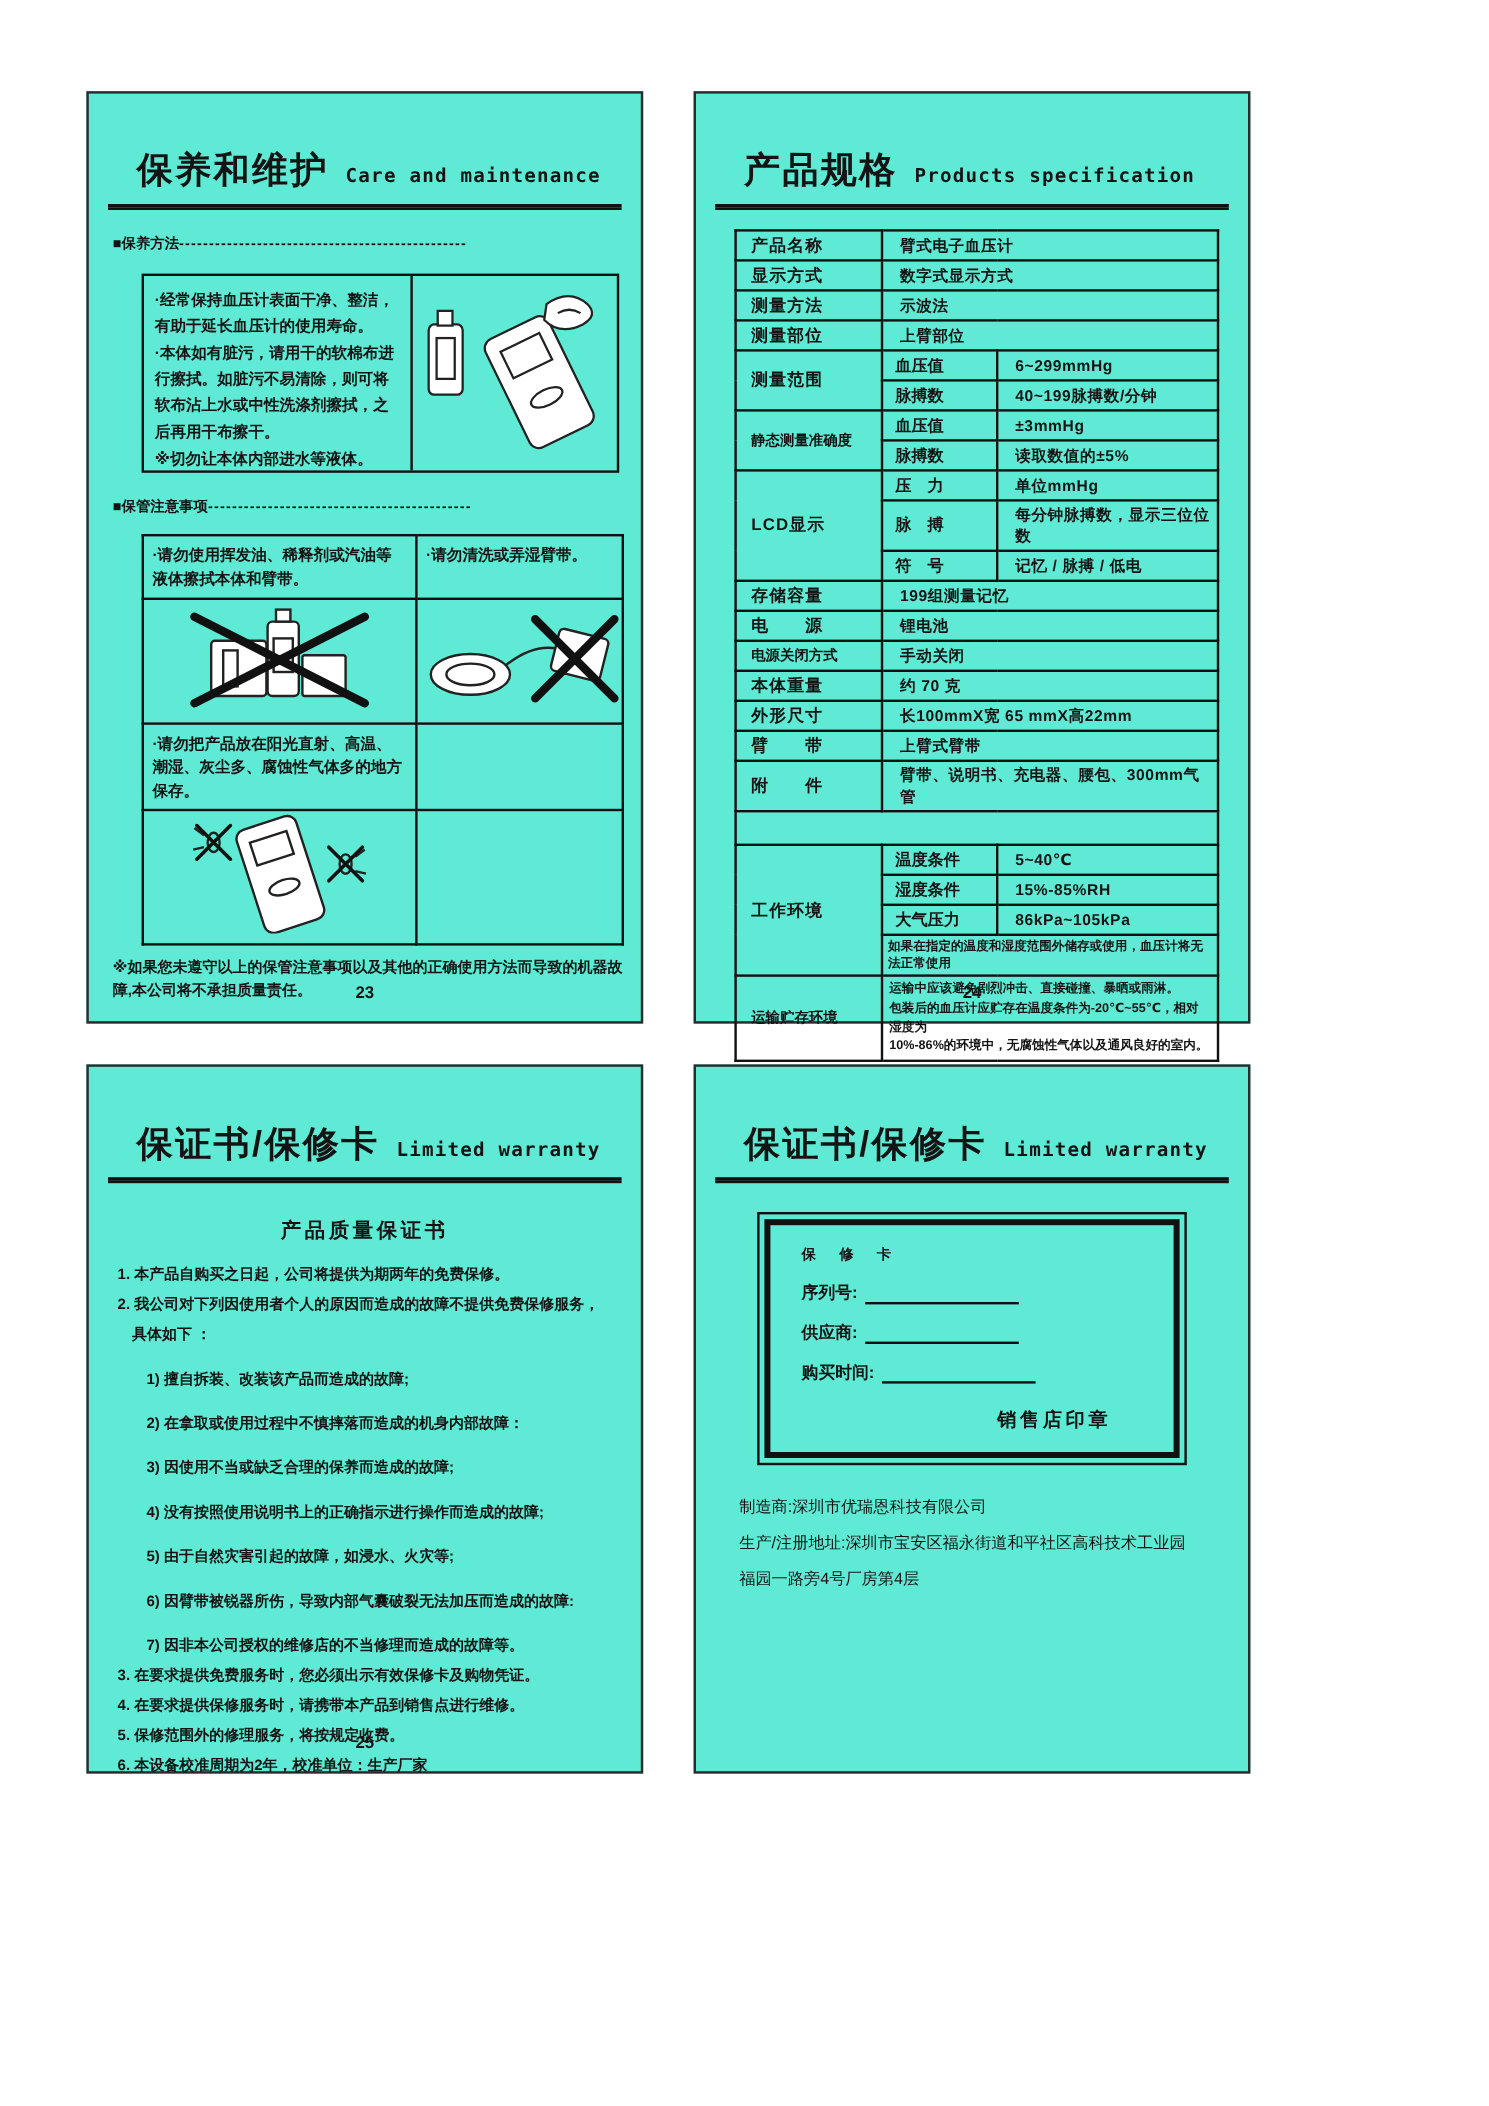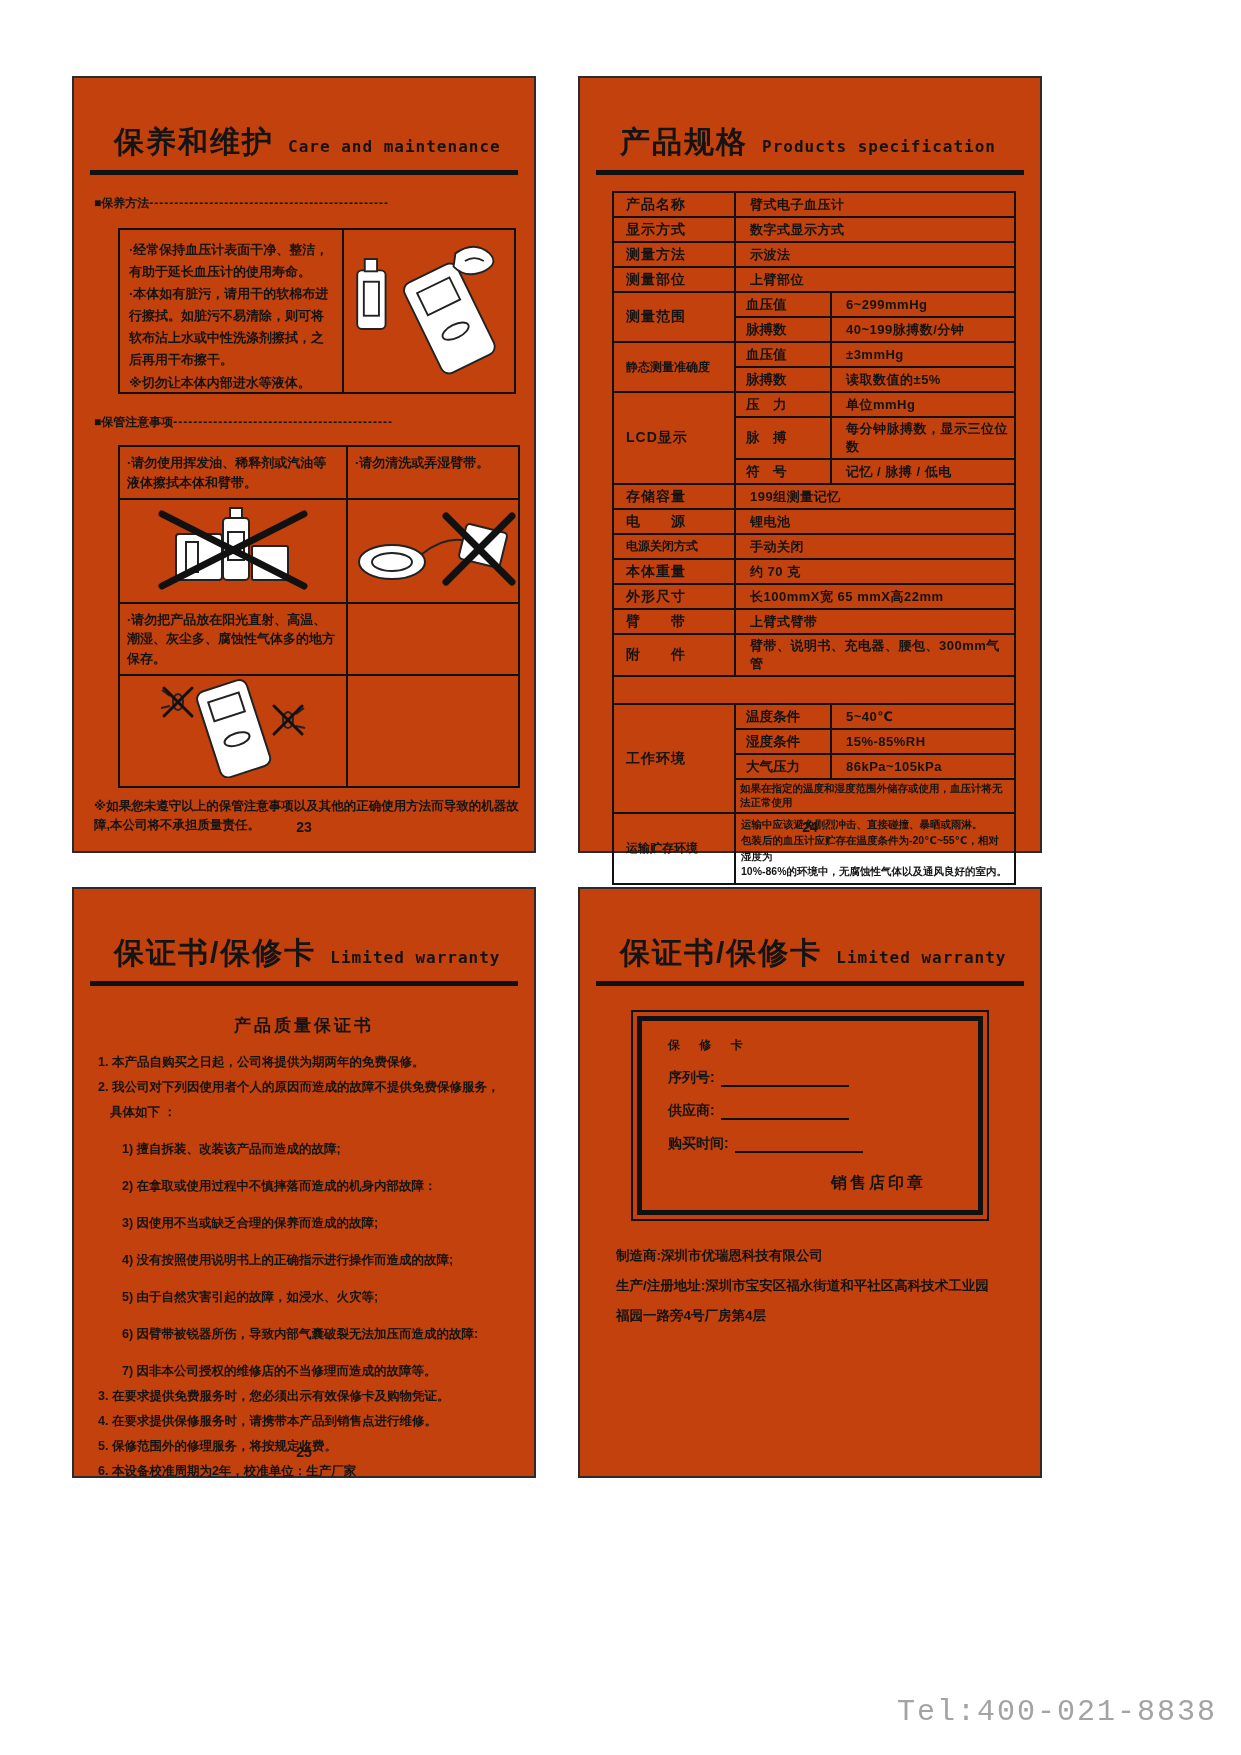--- a/index.html
+++ b/index.html
@@ -1,21 +1,21 @@
 <!DOCTYPE html>
 <html><head>
 <meta charset="utf-8">
 <style>
   * { box-sizing: border-box; }
   html,body { margin:0; padding:0; background:#fff; }
   .sheet {
     position:relative; width:1241px; height:1755px; background:#fff;
     font-family:"Liberation Sans","DejaVu Sans",sans-serif; color:#141414; overflow:hidden;
   }
-  .panel { position:absolute; border:2px solid #2b2b2b; background:#c2410c; }
+  .panel { position:absolute; border:2px solid #2b2b2b; background:#5eead4; }
   #panel-care          { left:72px;  top:76px;  width:464px; height:777px; }
   #panel-spec          { left:578px; top:76px;  width:464px; height:777px; }
   #panel-warranty-text { left:72px;  top:887px; width:464px; height:591px; }
   #panel-warranty-card { left:578px; top:887px; width:464px; height:591px; }
 
   .title-row { display:flex; align-items:baseline; gap:14px; margin:44px 16px 0 40px; white-space:nowrap; }
   .title-zh { font-size:30px; font-weight:bold; letter-spacing:2px; }
   .title-en { font-size:16px; font-weight:bold; font-family:"DejaVu Sans Mono","Liberation Mono",monospace; letter-spacing:1px; }
   .double-rule { margin:7px 16px 0 16px; height:4px; border-top:3px solid #111; border-bottom:2px solid #111; }
 
@@ -48,21 +48,21 @@
   .wl { font-size:12.5px; font-weight:bold; line-height:25px; white-space:nowrap; }
   .wl.i1 { padding-left:12px; }
   .wl.i2 { padding-left:24px;margin-top:12px; }
 
   .card-outer { margin:24px auto 0; width:358px; border:2px solid #111; padding:4px; }
   .card-inner { border:5px solid #111; padding:16px 26px 16px; }
   .card-title { text-align:left; font-size:12px; font-weight:bold; letter-spacing:8px; }
   .card-field { margin-top:15px; font-size:14px; font-weight:bold; display:flex; align-items:flex-end; }
   .blank { display:inline-block; width:128px; border-bottom:2px solid #111; height:13px; margin-left:6px; }
   .card-stamp { margin-top:20px; text-align:right; padding-right:26px; font-size:16px; font-weight:bold; letter-spacing:3px; }
-  .mfg { margin:20px 14px 0 36px; font-size:13.5px; font-weight:bold; line-height:30px; }
+  .mfg { margin:20px 14px 0 36px; font-size:13.5px; font-weight:normal; line-height:30px; }
 
   .tel { position:absolute; right:24px; bottom:26px; font-family:"Liberation Mono","DejaVu Sans Mono",monospace;
          font-size:30px; color:#a3a3a3; letter-spacing:2px; }
 
   svg .ln { stroke:#222; stroke-width:2; fill:none; }
   svg .fw { stroke:#222; stroke-width:2; fill:#fff; }
   svg .xx { stroke:#111; stroke-width:7; stroke-linecap:round; }
   svg .xs { stroke:#111; stroke-width:3; stroke-linecap:round; }
 </style>
 </head>
@@ -353,14 +353,13 @@
       </div>
     </div>
 
     <div class="mfg">
       <div>制造商:深圳市优瑞恩科技有限公司</div>
       <div>生产/注册地址:深圳市宝安区福永街道和平社区高科技术工业园</div>
       <div>福园一路旁4号厂房第4层</div>
     </div>
   </div>
 
-  <div class="tel">Tel:400-021-8838</div>
 </div>
 
 </body></html>

